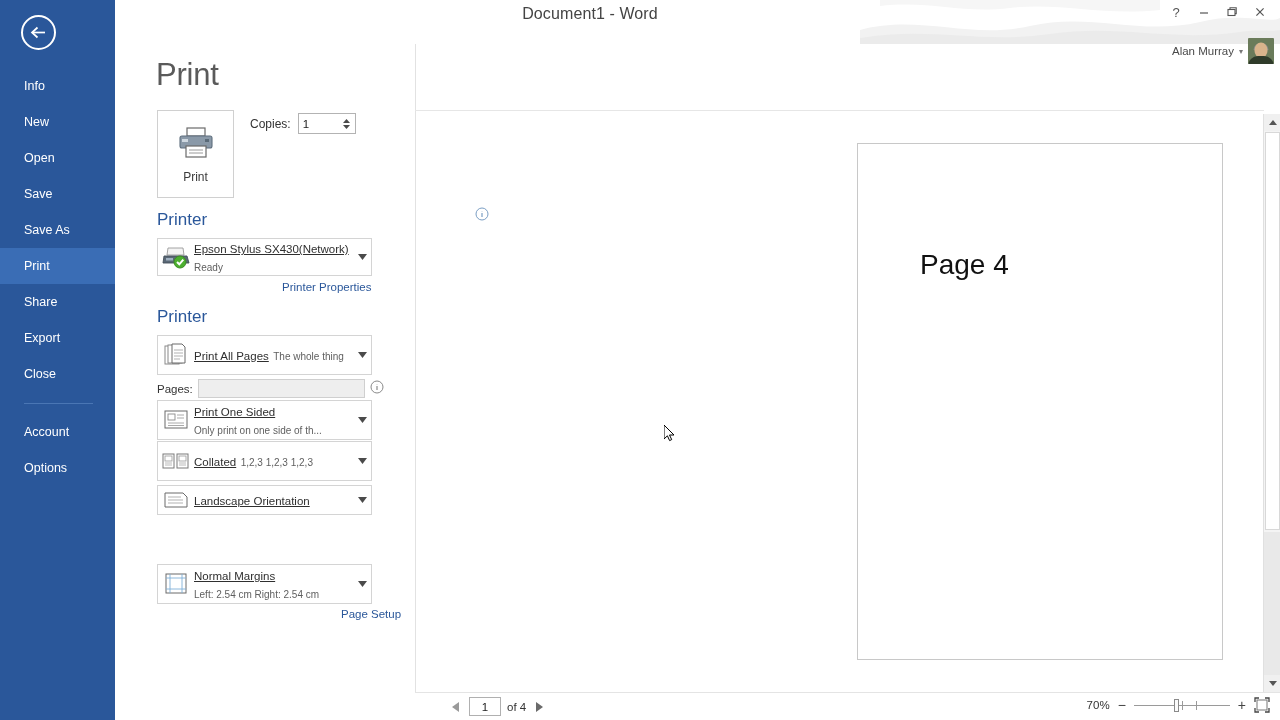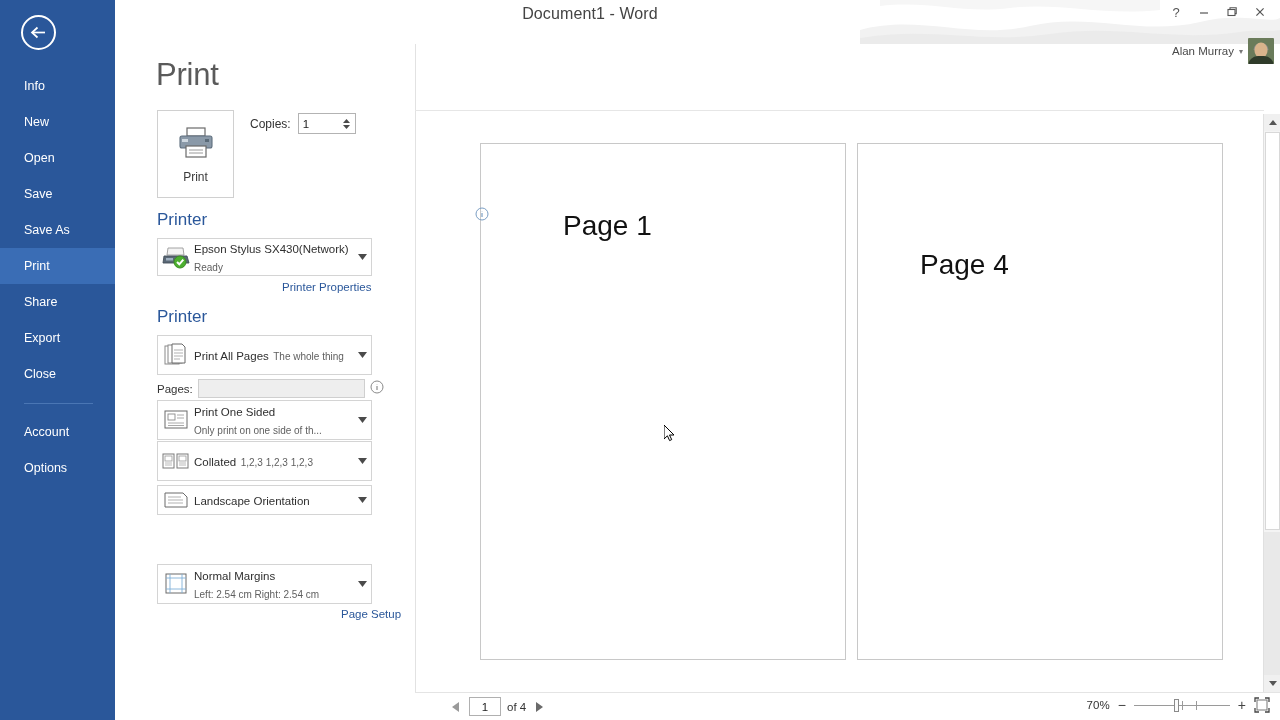--- a/index.html
+++ b/index.html
@@ -127,21 +127,21 @@
 
   .combo {
     position: absolute; left: 42px; width: 215px;
     border: 1px solid #d4d4d4; background: #fff; cursor: pointer;
     display: flex; align-items: center;
   }
   .combo .ico {
     width: 36px; flex: none; display: flex; align-items: center; justify-content: center;
   }
   .combo .texts { flex: 1; min-width: 0; padding-right: 2px; }
-  .combo .t1 { font-size: 11.5px; color: #2f2f2f; white-space: nowrap; overflow: hidden; }
+  .combo .t1 { font-size: 11.5px; color: #2f2f2f; white-space: nowrap; overflow: hidden; text-decoration: underline; }
   .combo .t2 { font-size: 10px; color: #5f5f5f; white-space: nowrap; overflow: hidden; margin-top: 14px; }
   .combo .caret {
     width: 18px; flex: none; display: flex; align-items: center; justify-content: center;
   }
   .combo.printer { top: 238px; height: 38px; }
   .combo.two { height: 40px; }
   .combo.one { height: 30px; }
 
   .link {
     position: absolute; font-size: 11.5px; color: #2a579a; cursor: pointer;
@@ -518,23 +518,20 @@
           </svg>
       </span>
     </div>
 
     <div class="link page-setup">Page Setup</div>
   </div>
 
   <div class="preview"></div>
   <div class="pv-sep"></div>
 
-  <div class="page-sheet" id="sheet1">
-    <span class="ptext">Page 1</span>
-  </div>
   <div class="page-sheet" id="sheet2">
     <span class="ptext">Page 4</span>
   </div>
 
   <div class="vscroll">
     <div class="vs-btn vs-up">
       <svg width="8" height="5" viewBox="0 0 8 5">
           <polygon points="4,0 8,5 0,5" fill="#555"></polygon>
         </svg>
     </div>

